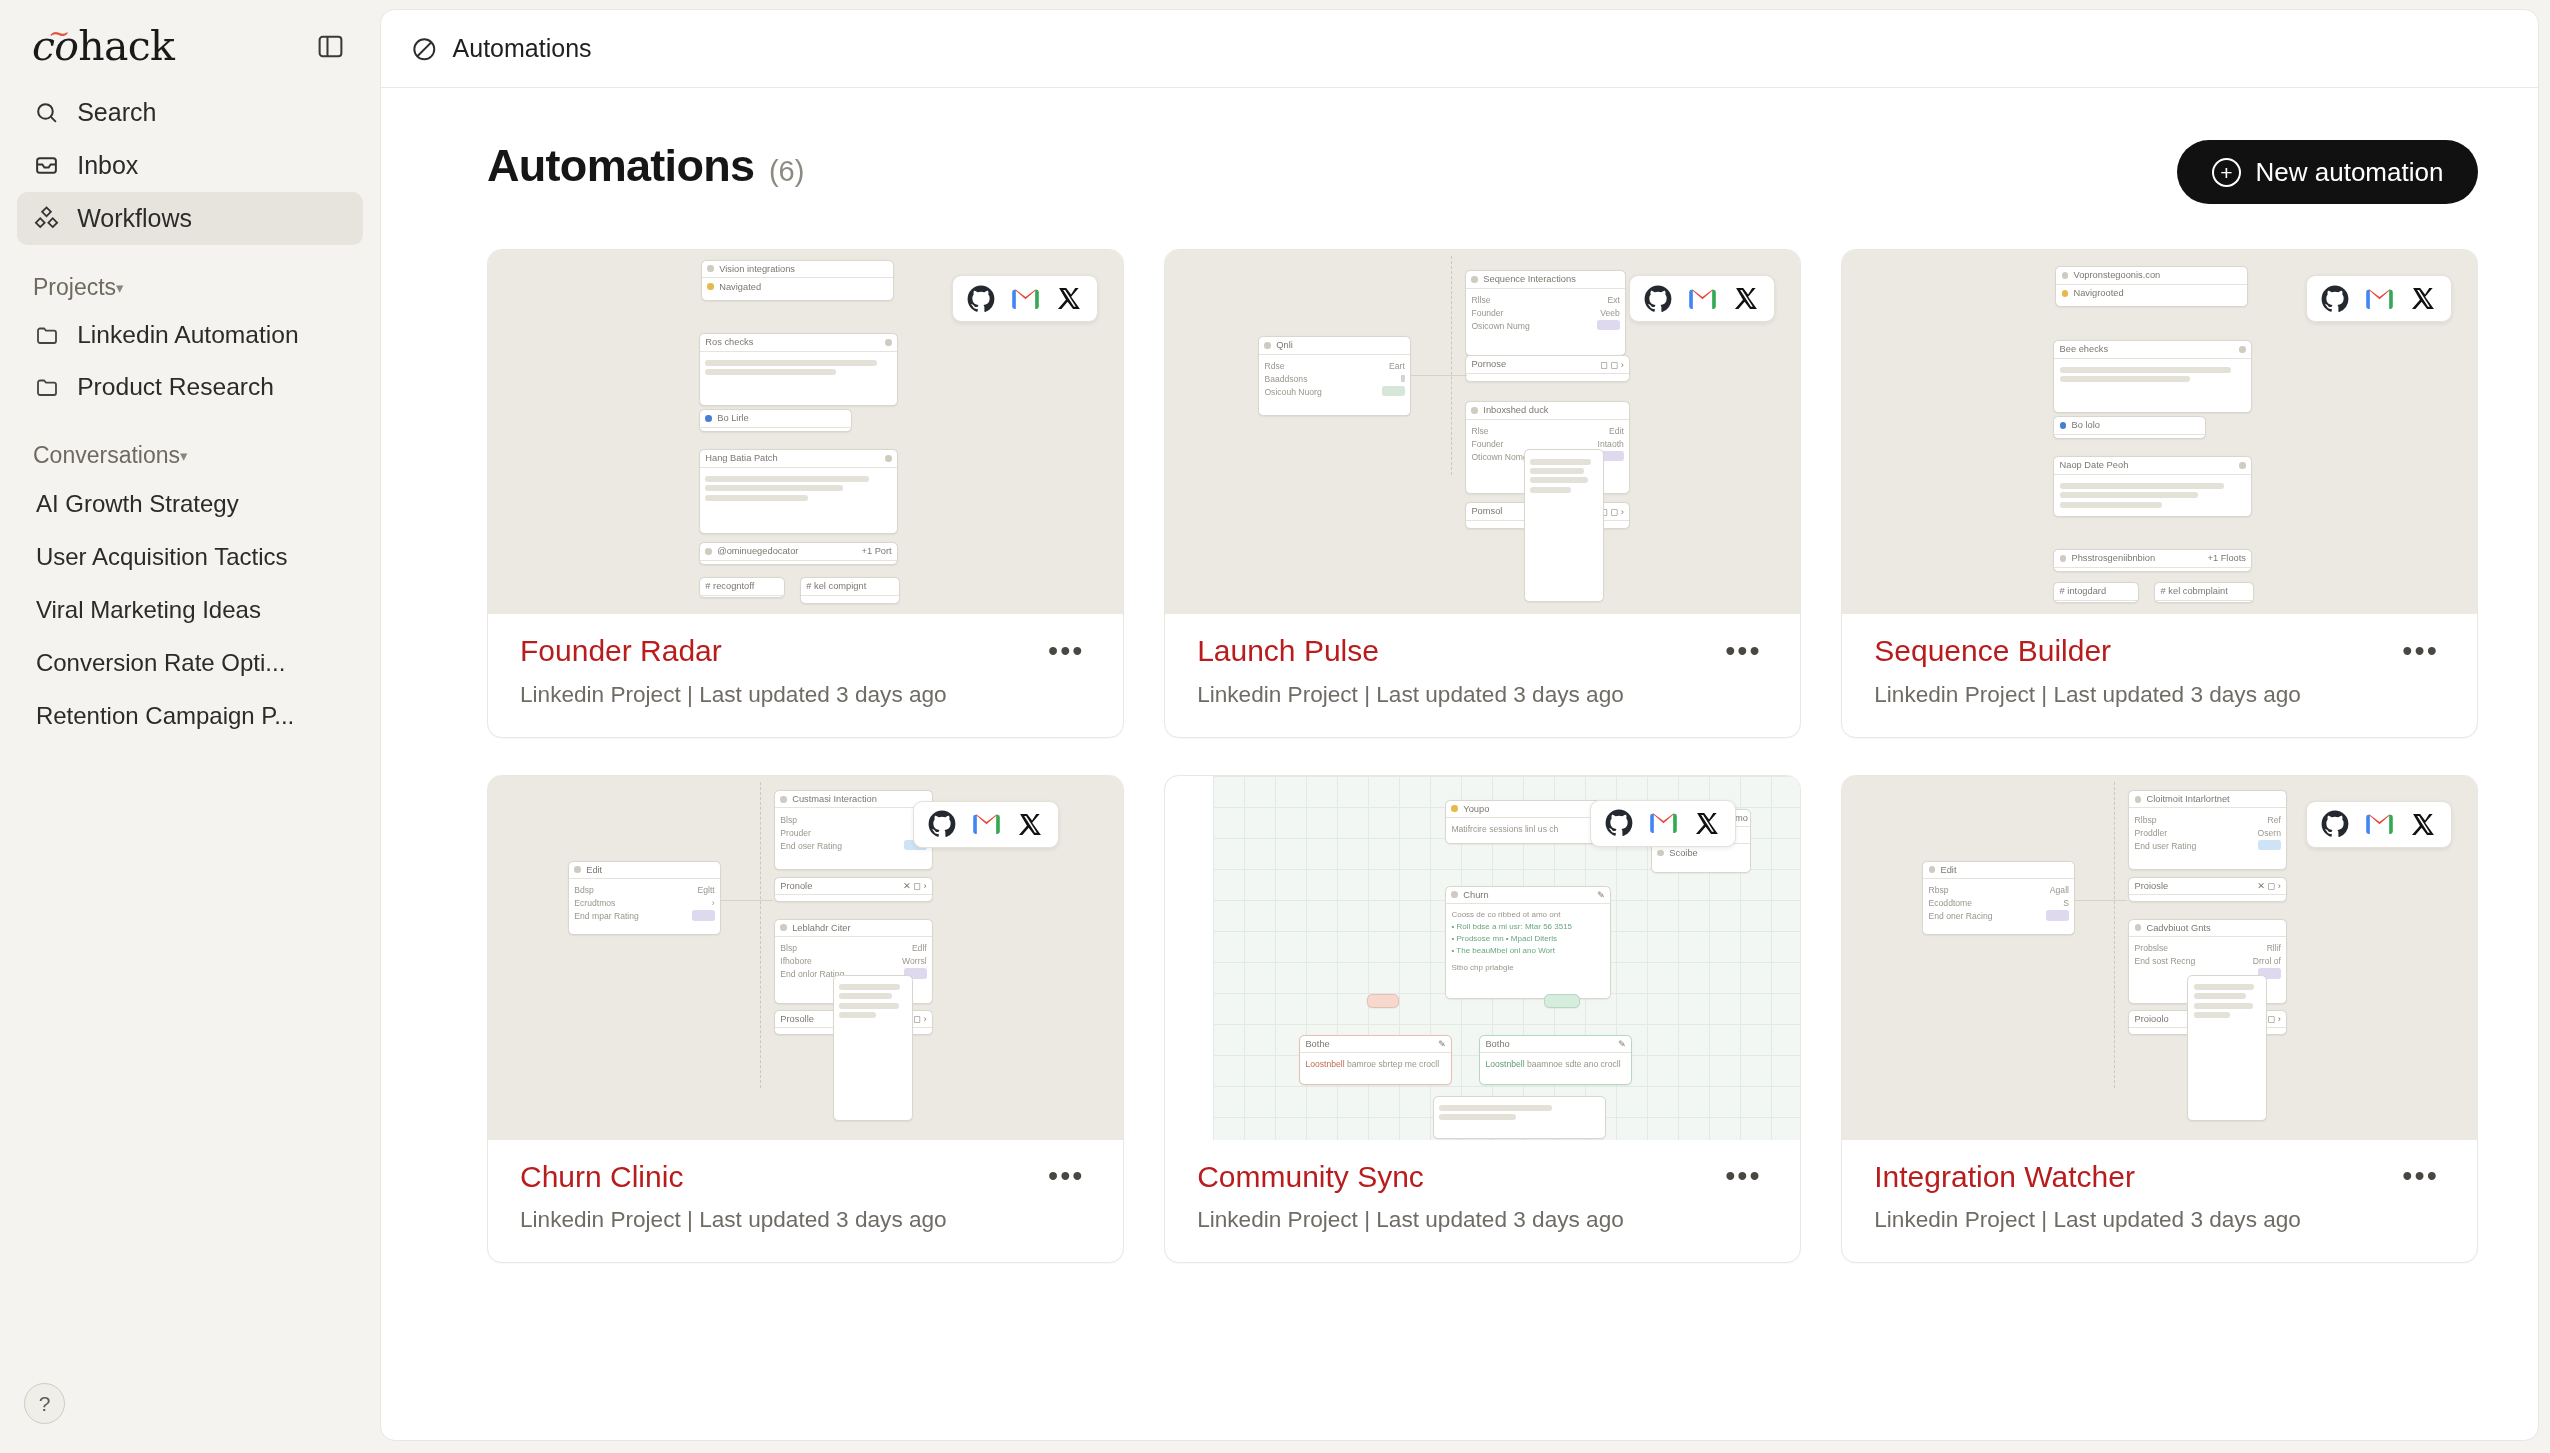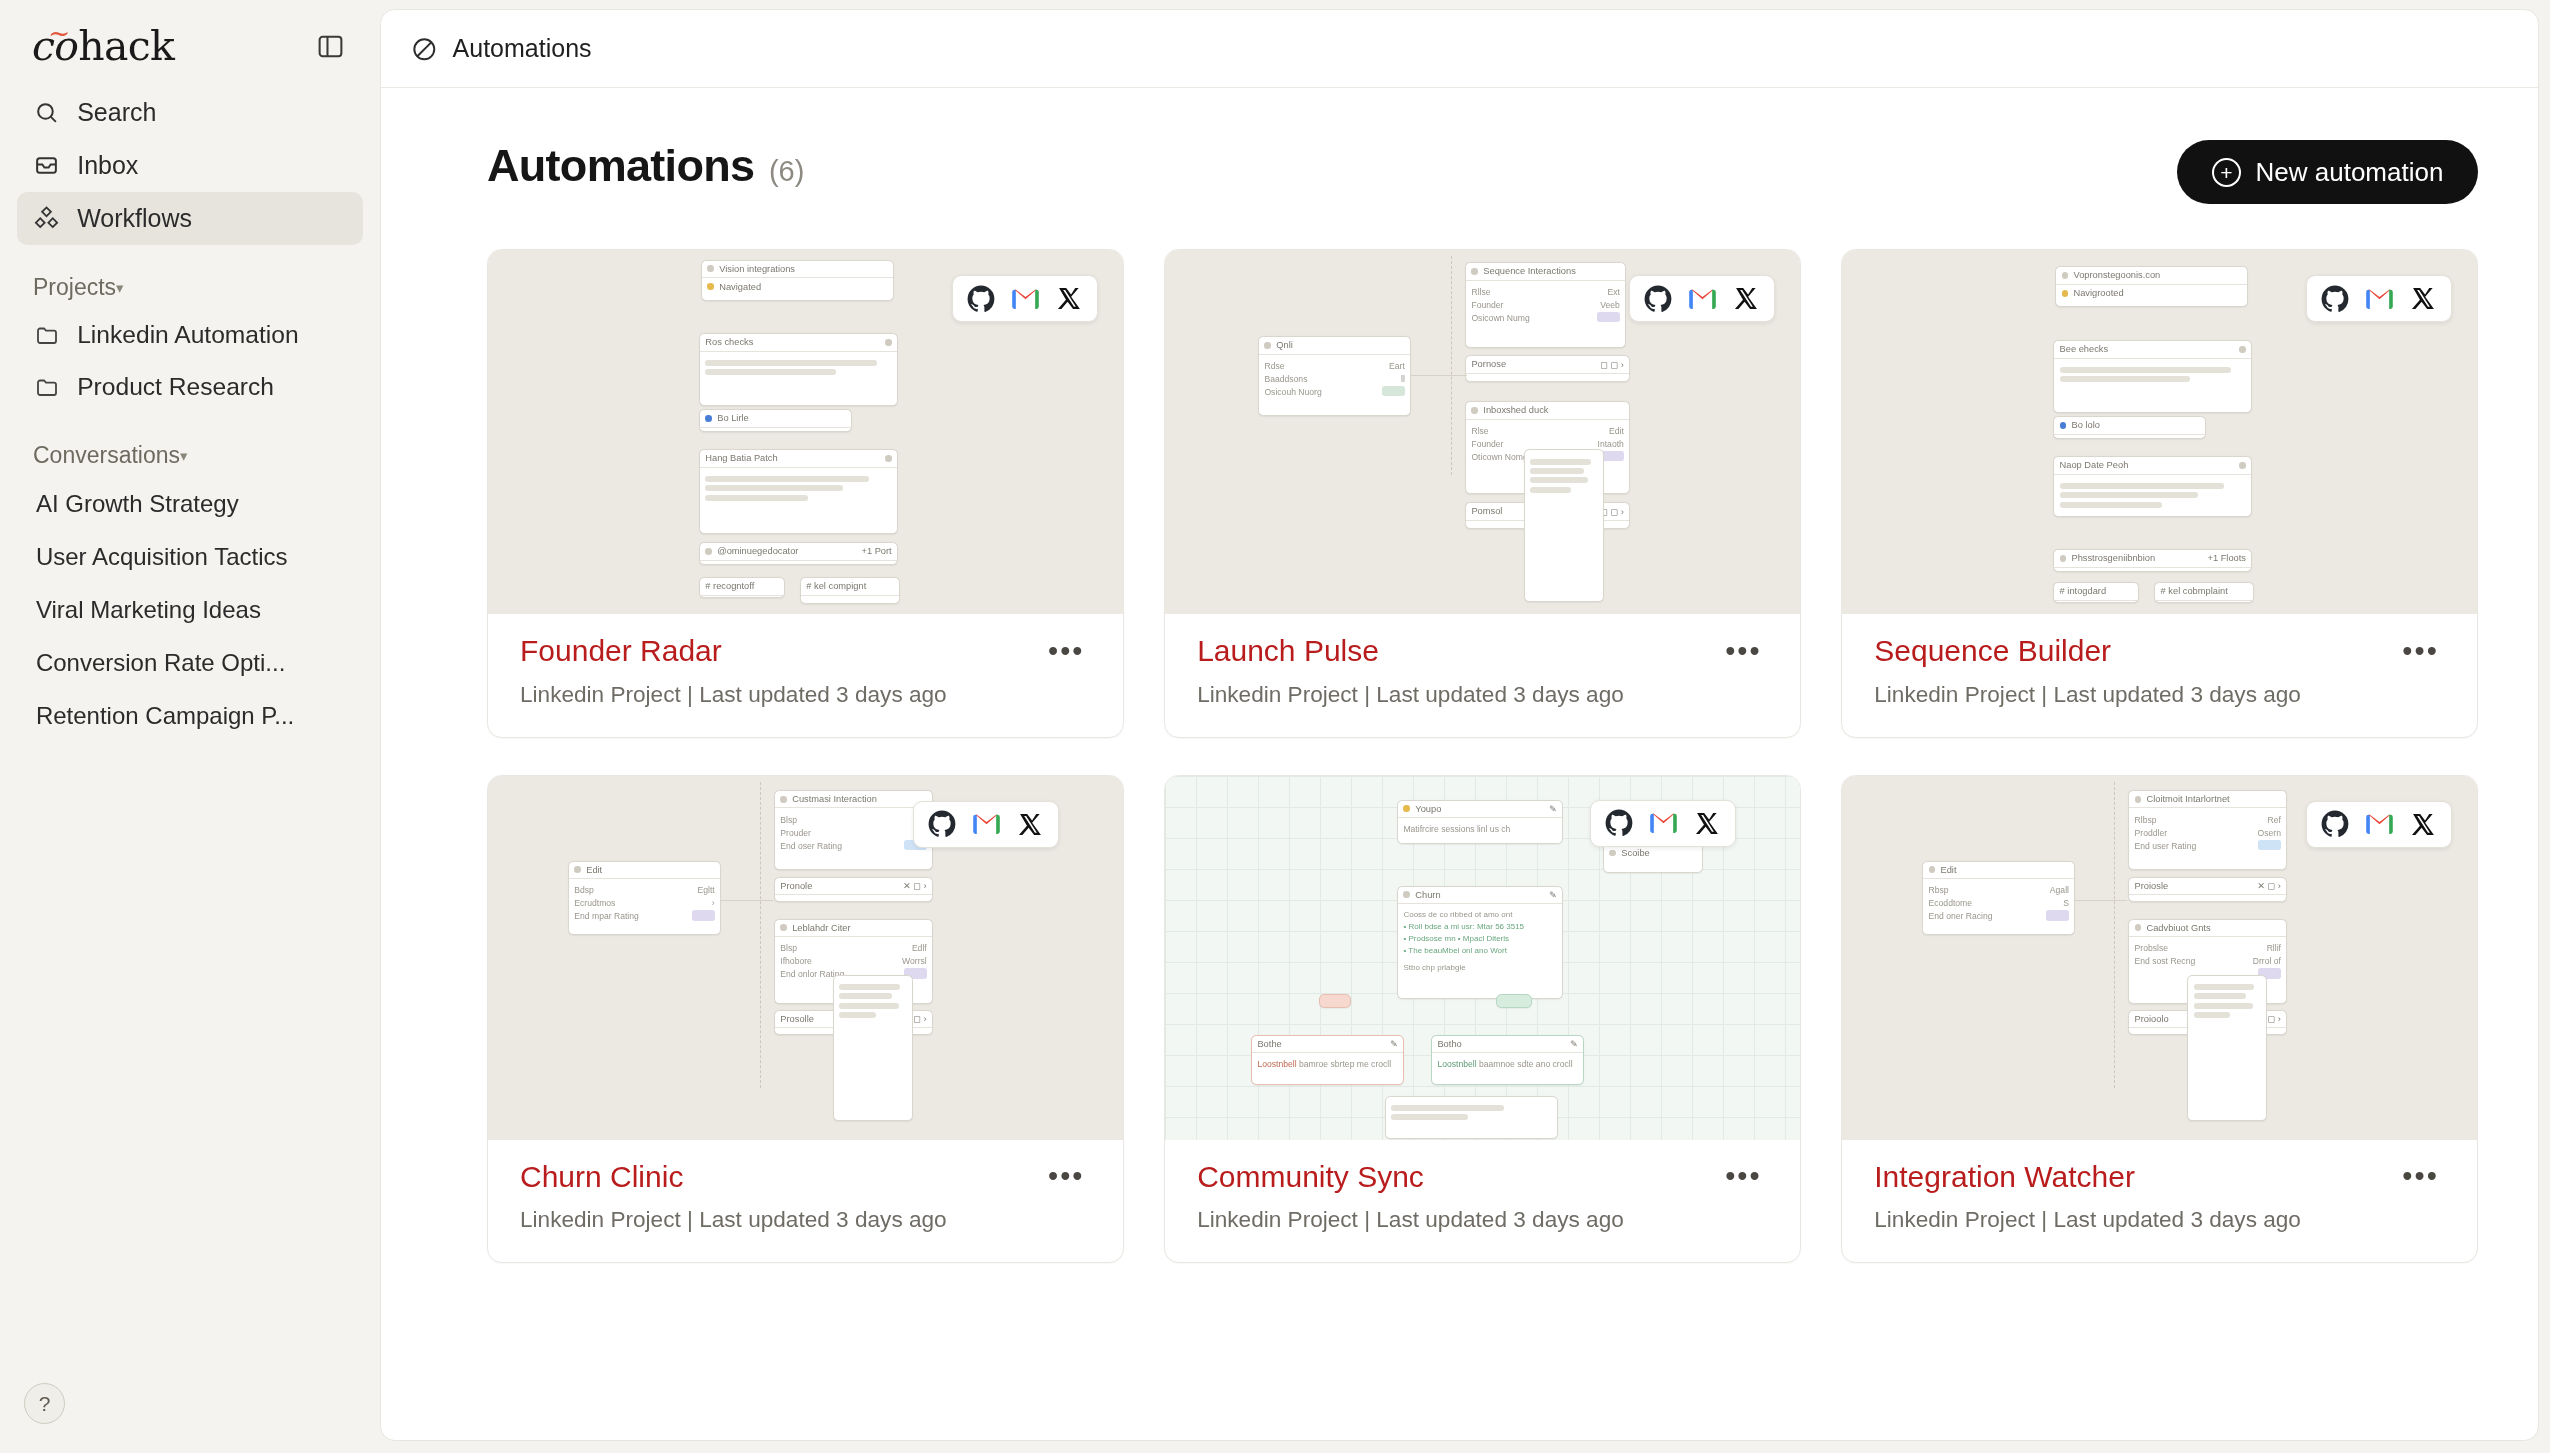--- a/index.html
+++ b/index.html
@@ -203,20 +203,21 @@
     height: 364px;
     background: #ece9e3;
     position: relative;
     overflow: hidden;
   }
   .card-thumb.grid-bg {
     background:
       linear-gradient(#e2eae5 0.7px, transparent 0.7px) 0 0/31px 31px,
       linear-gradient(90deg, #e2eae5 0.7px, transparent 0.7px) 0 0/31px 31px,
       #f2f7f4;
+    margin-left: 48px;
   }
   .thumb-inner { position: absolute; inset: 0; }
 
   
   .n {
     position: absolute;
     background: #ffffff;
     border: 0.7px solid #d9d6ce;
     border-radius: 5.3px;
     box-shadow: 0 0.7px 1.3px rgba(0,0,0,.06);
@@ -467,21 +468,21 @@
               <span class="dots-btn">•••</span>
             </div>
             <div class="card-meta">Linkedin Project | Last updated 3 days ago</div>
           </div>
         </div>
 
         <div class="card">
           <div class="card-thumb">
             <div class="thumb-inner">
               <div class="vline" style="left:286px;top:5.3px;height:219px;"></div>
-              <div class="n" style="left:300px;top:12px;width:161px;height:86px;">
+              <div class="n" style="left:300px;top:20px;width:161px;height:86px;">
                 <div class="nh">
                     <span class="dot"></span>
                     <span>Sequence Interactions</span>
                   </div>
                 <div class="nb">
                   <div style="display:flex;justify-content:space-between">
                       <span>Rllse</span>
                       <span>Ext</span>
                     </div>
                   <div style="display:flex;justify-content:space-between">

